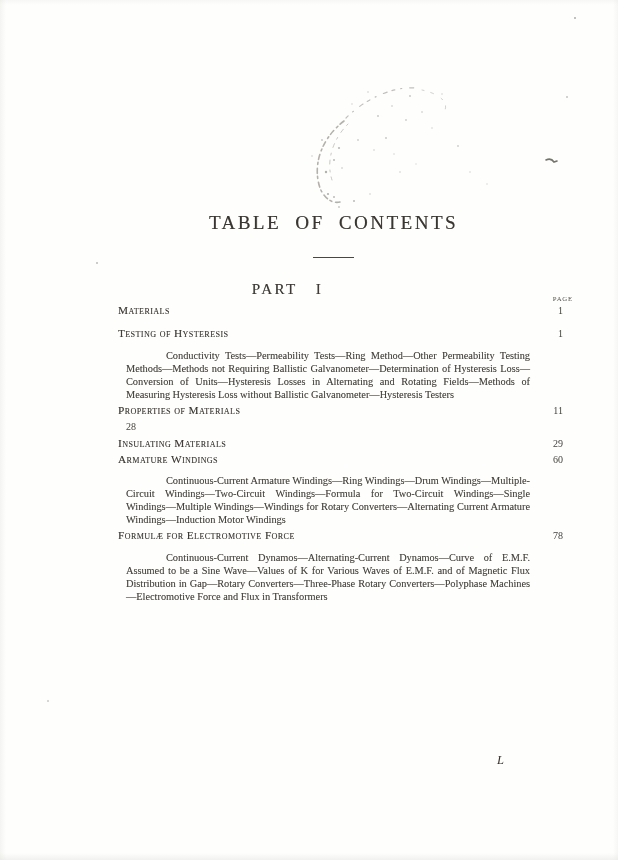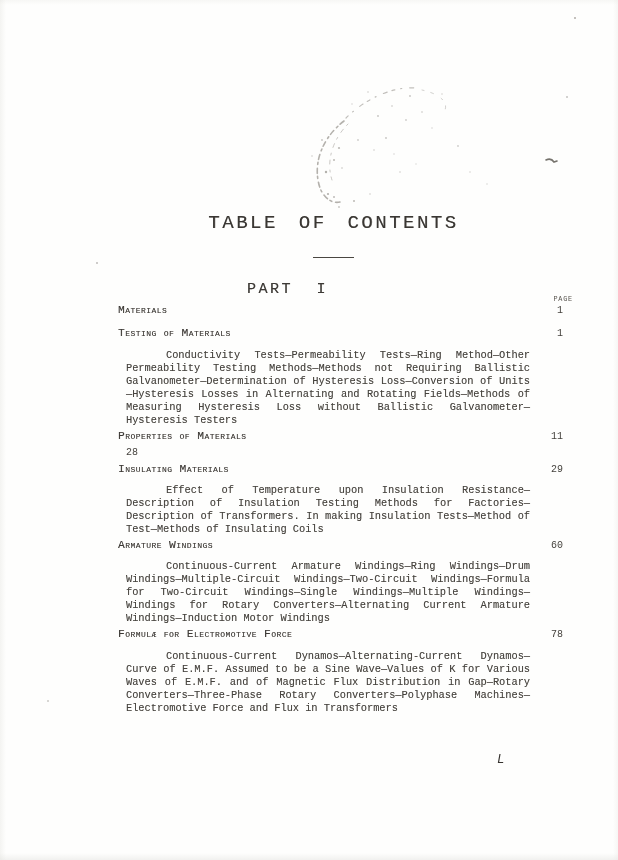--- a/index.html
+++ b/index.html
@@ -14,21 +14,21 @@
     position: relative;
     width: 618px;
     height: 860px;
     background:
       linear-gradient(90deg, rgba(225,225,220,0.35) 0, rgba(255,255,255,0) 6px),
       linear-gradient(270deg, rgba(228,228,224,0.30) 0, rgba(255,255,255,0) 5px),
       linear-gradient(180deg, rgba(230,230,226,0.30) 0, rgba(255,255,255,0) 5px),
       linear-gradient(0deg, rgba(222,222,218,0.40) 0, rgba(255,255,255,0) 7px),
       #fefefd;
     color: #3f3c38;
-    font-family: Liberation Mono, monospace;
+    font-family: Liberation Serif, serif;
     -webkit-font-smoothing: antialiased;
   }
   .doc-title {
     position: absolute;
     top: 212px;
     left: 118px;
     width: 445px;
     margin: 0;
     text-align: center;
     transform: translateX(-7px);
@@ -202,42 +202,41 @@
 
   <div class="toc" id="toc">
       <div class="entry no-desc">
         <div class="entry-head">
           <span class="entry-heading">Materials</span>
           <span class="entry-page">1</span>
         </div>
       </div>
       <div class="entry">
         <div class="entry-head">
-          <span class="entry-heading">Testing of Materials</span>
+          <span class="entry-heading">Testing of Hysteresis</span>
           <span class="entry-page">1</span>
         </div>
         <div class="entry-desc">Conductivity Tests—Permeability Tests—Ring Method—Other Permeability Testing Methods—Methods not Requiring Ballistic Galvanometer—Determination of Hysteresis Loss—Conversion of Units—Hysteresis Losses in Alternating and Rotating Fields—Methods of Measuring Hysteresis Loss without Ballistic Galvanometer—Hysteresis Testers</div>
       </div>
       <div class="entry">
         <div class="entry-head">
           <span class="entry-heading">Properties of Materials</span>
           <span class="entry-page">11</span>
         </div>
       </div>
       <div class="entry">
         <div class="entry-head">
           <span class="entry-page">28</span>
         </div>
       </div>
       <div class="entry">
         <div class="entry-head">
           <span class="entry-heading">Insulating Materials</span>
           <span class="entry-page">29</span>
         </div>
-        <div class="entry-desc">Effect of Temperature upon Insulation Resistance—Description of Insulation Testing Methods for Factories—Description of Transformers. In making Insulation Tests—Method of Test—Methods of Insulating Coils</div>
       </div>
       <div class="entry">
         <div class="entry-head">
           <span class="entry-heading">Armature Windings</span>
           <span class="entry-page">60</span>
         </div>
         <div class="entry-desc">Continuous-Current Armature Windings—Ring Windings—Drum Windings—Multiple-Circuit Windings—Two-Circuit Windings—Formula for Two-Circuit Windings—Single Windings—Multiple Windings—Windings for Rotary Converters—Alternating Current Armature Windings—Induction Motor Windings</div>
       </div>
       <div class="entry">
         <div class="entry-head">

